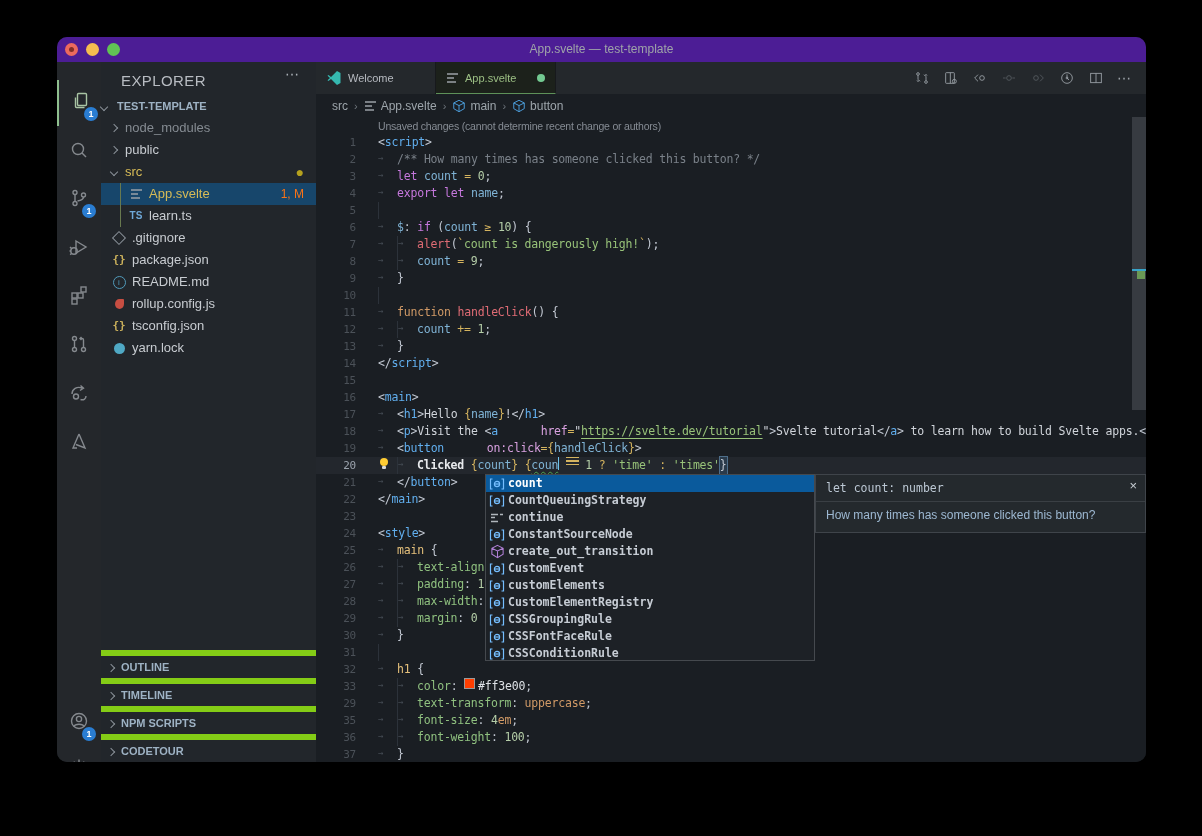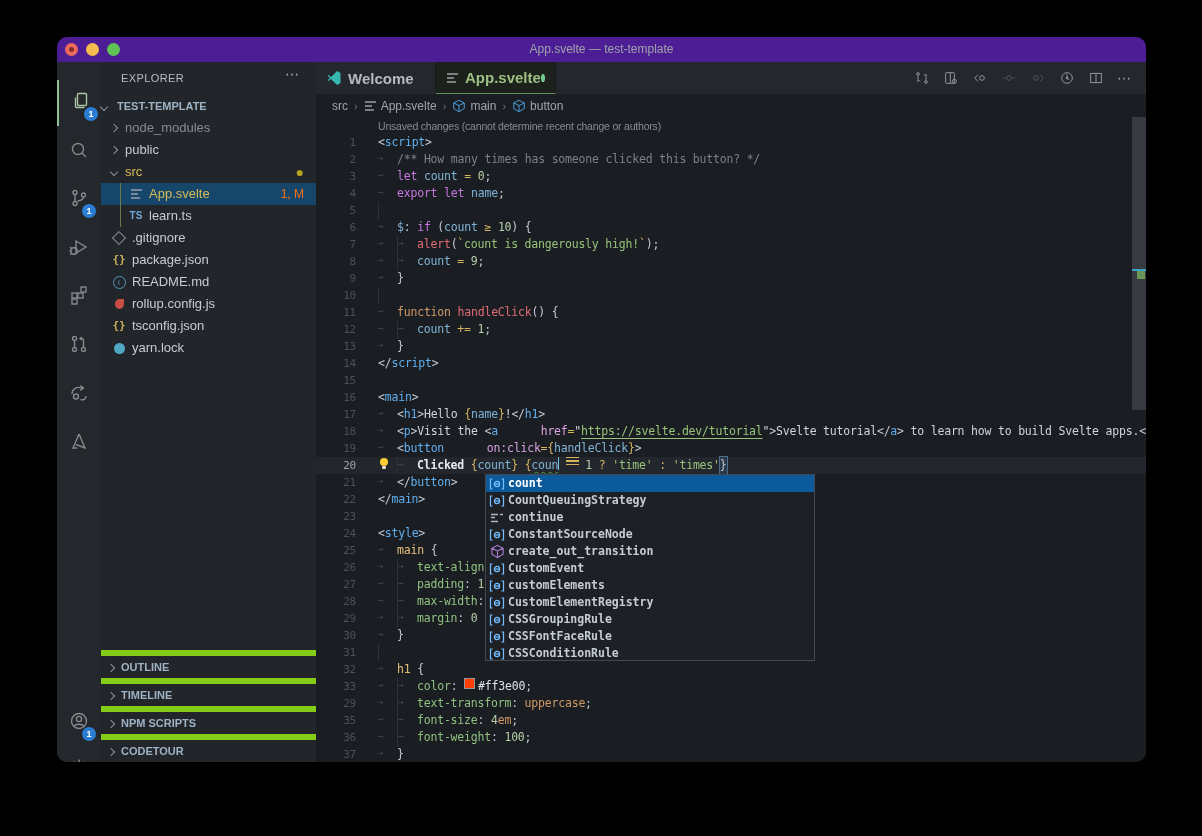--- a/index.html
+++ b/index.html
@@ -19,21 +19,21 @@
   .activitybar{position:absolute;left:0;top:25px;width:44px;height:700px;background:#24272b;}
   .act{position:absolute;left:0;width:44px;height:46px;display:flex;align-items:center;justify-content:center;}
   .act svg{stroke:#85898e;fill:none;stroke-width:1.4;}
   .act.active{border-left:2px solid #8fbf8f;}
   .act.active svg{stroke:#a9c4a4;}
   .abadge{position:absolute;right:5px;bottom:5px;min-width:14px;height:14px;border-radius:8px;background:#2a7dd2;
     color:#fff;font-size:9px;line-height:14px;text-align:center;font-weight:bold;}
   
   .sidebar{position:absolute;left:44px;top:25px;width:215px;height:700px;background:#22262b;}
   .sb-header{position:absolute;left:0;top:0;width:100%;height:33px;}
-  .sb-header .label{position:absolute;left:20px;top:10px;font-size:11px;color:#b8bcc2;letter-spacing:.4px;}
+  .sb-header .label{position:absolute;left:20px;top:10px;font-size:15px;color:#b8bcc2;letter-spacing:.4px;}
   .sb-header .more{position:absolute;right:16px;top:4px;color:#aab0b6;font-size:14px;letter-spacing:1px;}
   .sect{position:relative;height:22px;line-height:22px;font-size:11px;font-weight:bold;color:#9eb2c4;}
   .sect .chev{margin:0 7px 1px 7px;}
   .chev{display:inline-block;width:5px;height:5px;border-right:1.3px solid #8a9199;border-bottom:1.3px solid #8a9199;
     transform:rotate(-45deg);vertical-align:middle;}
   .chev.down{transform:rotate(45deg);}
   .root-row{position:absolute;top:33px;left:0;width:100%;height:22px;line-height:22px;font-size:11px;font-weight:bold;color:#9eb2c4;}
   .tree{position:absolute;top:55px;left:0;width:100%;}
   .frow{position:relative;height:22px;line-height:22px;font-size:13px;color:#c8ccd1;white-space:nowrap;display:flex;align-items:center;}
   .frow.sel{background:#17466b;}
@@ -46,21 +46,21 @@
     line-height:11px;text-align:center;display:inline-block;}
   .drop{width:9px;height:10px;background:#c74e42;border-radius:50% 10% 50% 50%;display:inline-block;}
   .yarnic{width:11px;height:11px;background:#4fa8c4;border-radius:50%;display:inline-block;}
   .diam{width:8px;height:8px;border:1.3px solid #8a9199;transform:rotate(45deg);display:inline-block;}
   .bottom-sections{position:absolute;left:0;bottom:0;width:100%;}
   .bottom-sections .sect{border-top:6px solid #84cc16;}
   
   .editor{position:absolute;left:259px;top:25px;width:830px;height:700px;background:#1a1e23;}
   .tabbar{position:absolute;left:0;top:0;width:100%;height:32px;background:#24282c;display:flex;}
   .tab{width:120px;height:32px;display:flex;align-items:center;padding:0 10px;box-sizing:border-box;
-    font-size:15px;color:#b6bac0;border-right:1px solid #17191c;position:relative;font-weight:bold;}
+    font-size:11px;color:#b6bac0;border-right:1px solid #17191c;position:relative;}
   .tab.active{background:#1c211b;color:#9cbf84;border-bottom:1.5px solid #5e9159;}
   .tab .dot{width:8px;height:8px;border-radius:50%;background:#73c991;margin-left:auto;}
   .tab .ticon{margin-right:6px;display:inline-flex;}
   .actions{position:absolute;right:0;top:0;height:32px;display:flex;align-items:center;gap:13px;padding-right:14px;}
   .actions .aic{display:inline-flex;}
   .actions svg{stroke:#9da3a9;fill:none;stroke-width:1.3;}
   .actions .dim svg{stroke:#565b60;}
   .actions .dots{color:#9da3a9;font-size:14px;letter-spacing:1px;}
   .breadcrumb{position:absolute;left:0;top:32px;width:100%;height:23px;display:flex;align-items:center;
     padding-left:16px;font-size:12px;color:#9da5ab;gap:6px;background:#1a1e23;}
@@ -579,14 +579,20 @@
               <path d="M3.5 2 H1.5 V12 H3.5 M12.5 2 H14.5 V12 H12.5"></path>
               <circle cx="8" cy="7" r="2.6"></circle>
               <path d="M6 7 h4"></path>
             </g>
           </svg>
         </span>
         <span>CSSConditionRule</span>
       </div>
     </div>
 
+  <div class="doc">
+    <div class="sig">let count: number</div>
+    <div class="close">×</div>
+    <div class="divider"></div>
+    <div class="body">How many times has someone clicked this button?</div>
+  </div>
 
 </div>
 
 </body></html>

